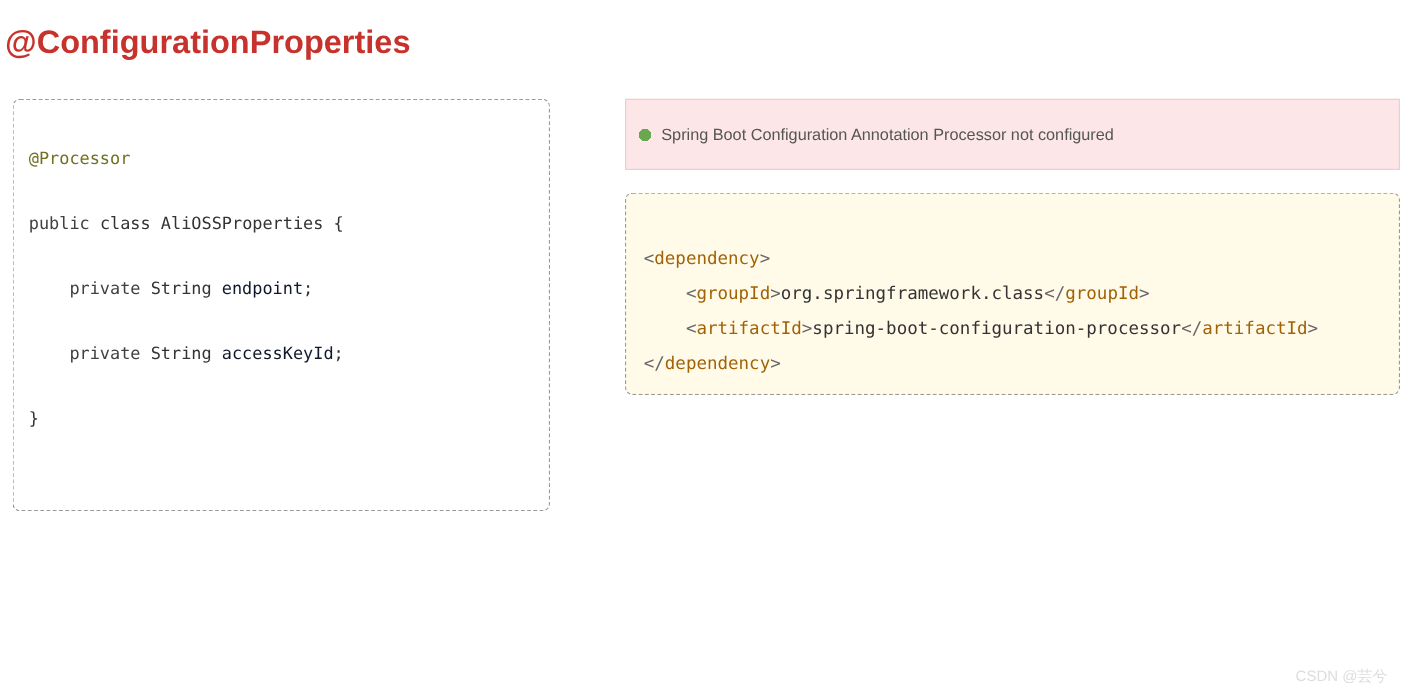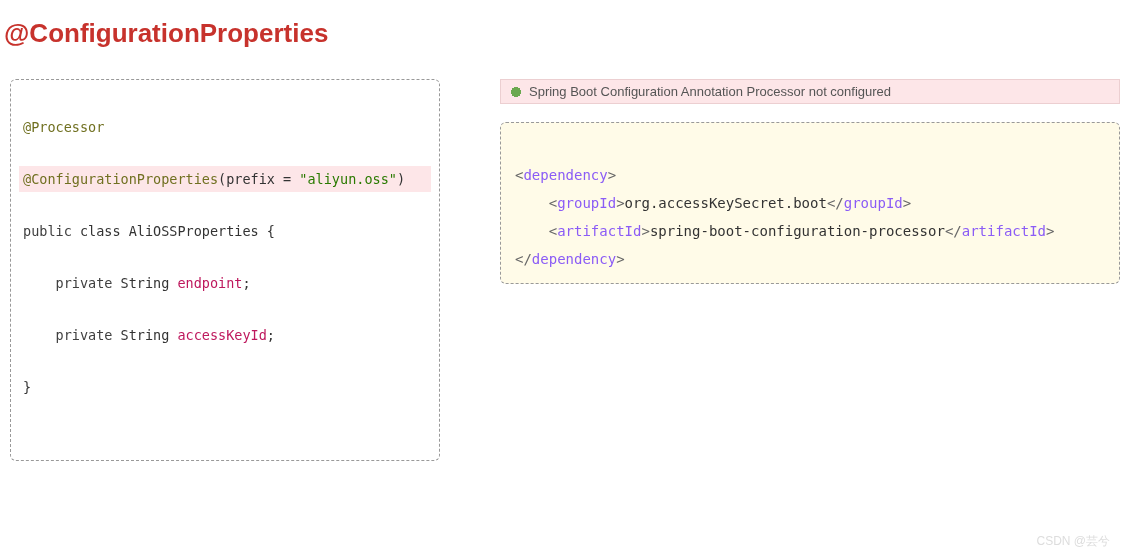--- a/index.html
+++ b/index.html
@@ -28,27 +28,27 @@
     font-size: 13.5px;
     line-height: 26px;
     width: 460px;
     position: relative;
     white-space: pre;
   }
   .code-box .line { padding: 0 4px; }
   .hl-pink { background: #fde6e8; }
   .ann { color: #707020; }
   .kw { color: #404040; }
-  .fld { color: #be185d; }
+  .fld { color: #0f172a; }
   .str { color: #2a7a00; }
   .right-col { flex: 1; }
   .warn-bar {
     background: #fde6e8;
     border: 1px solid #eccfd1;
-    padding: 4px 8px;
+    padding: 20px 8px;
     color: #555;
     font-size: 13px;
     display: flex;
     align-items: center;
     gap: 6px;
     width: 620px;
     margin-bottom: 18px;
   }
   .warn-icon {
     width: 14px; height: 14px; display: inline-block;
@@ -61,46 +61,45 @@
     border-radius: 6px;
     background: #fffbe8;
     padding: 10px 14px;
     font-family: Consolas, Menlo, monospace;
     font-size: 14px;
     line-height: 28px;
     width: 620px;
     white-space: pre;
     color: #333;
   }
-  .tag { color: #8b5cf6; }
+  .tag { color: #a16207; }
   .brk { color: #666; }
   .watermark { position:absolute; right:20px; bottom:8px; color:#ddd; font-size:12px;margin-left:40px; }
 </style>
 </head>
 <body>
 
 <div class="title">@ConfigurationProperties</div>
 
 <div class="row">
 
   <div class="code-box">
 <div class="line"><span class="ann">@Processor</span></div>
-<div class="line hl-pink"><span class="ann">@ConfigurationProperties</span><span>(prefix = </span><span class="str">"aliyun.oss"</span><span>)</span></div>
 <div class="line"><span class="kw">public</span><span> class </span><span>AliOSSProperties</span><span> {</span></div>
 <div class="line"><span class="kw">    private</span><span> String </span><span class="fld">endpoint</span><span>;</span></div>
 <div class="line"><span class="kw">    private</span><span> String </span><span class="fld">accessKeyId</span><span>;</span></div>
 <div class="line"><span>}</span></div>
   </div>
 
   <div class="right-col">
     <div class="warn-bar">
       <span class="warn-icon"></span>
       <span>Spring Boot Configuration Annotation Processor not configured</span>
     </div>
     <div class="xml-box">
 <span class="brk">&lt;</span><span class="tag">dependency</span><span class="brk">&gt;</span>
-    <span class="brk">&lt;</span><span class="tag">groupId</span><span class="brk">&gt;</span><span>org.accessKeySecret.boot</span><span class="brk">&lt;/</span><span class="tag">groupId</span><span class="brk">&gt;</span>
+    <span class="brk">&lt;</span><span class="tag">groupId</span><span class="brk">&gt;</span><span>org.springframework.class</span><span class="brk">&lt;/</span><span class="tag">groupId</span><span class="brk">&gt;</span>
     <span class="brk">&lt;</span><span class="tag">artifactId</span><span class="brk">&gt;</span><span>spring-boot-configuration-processor</span><span class="brk">&lt;/</span><span class="tag">artifactId</span><span class="brk">&gt;</span>
 <span class="brk">&lt;/</span><span class="tag">dependency</span><span class="brk">&gt;</span></div>
   </div>
 </div>
 
 <div class="watermark">CSDN @芸兮</div>
 
 </body></html>

